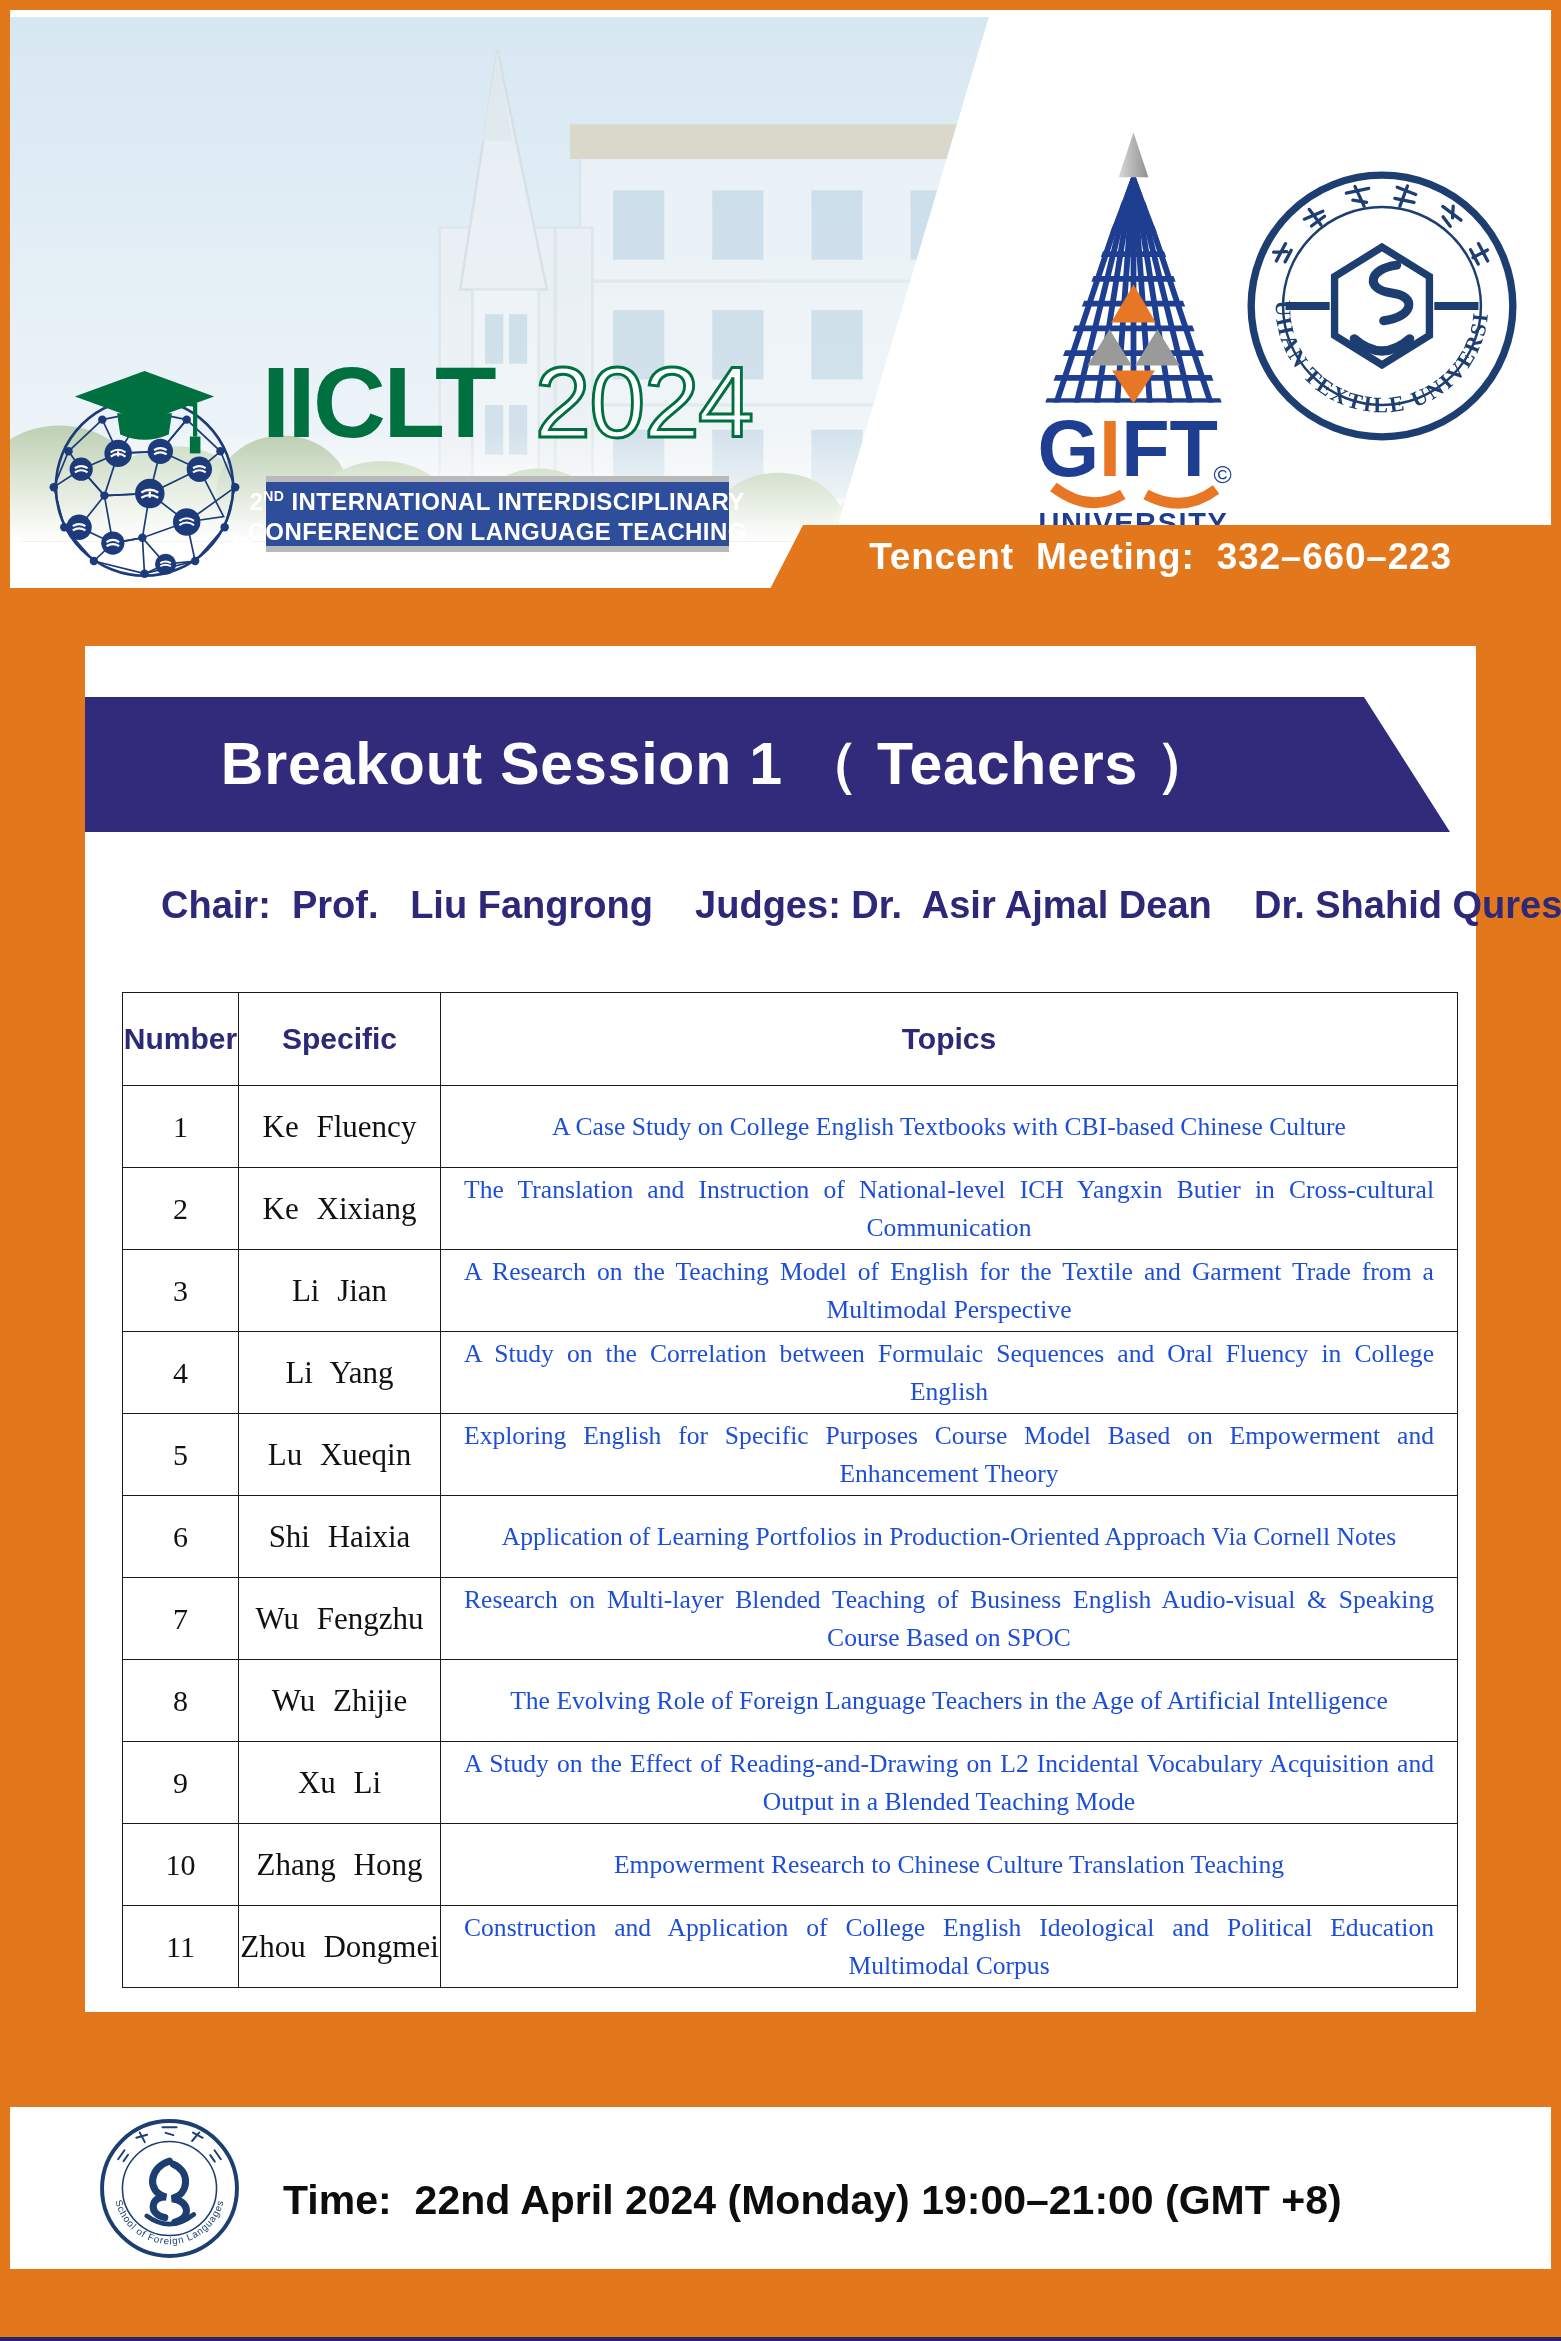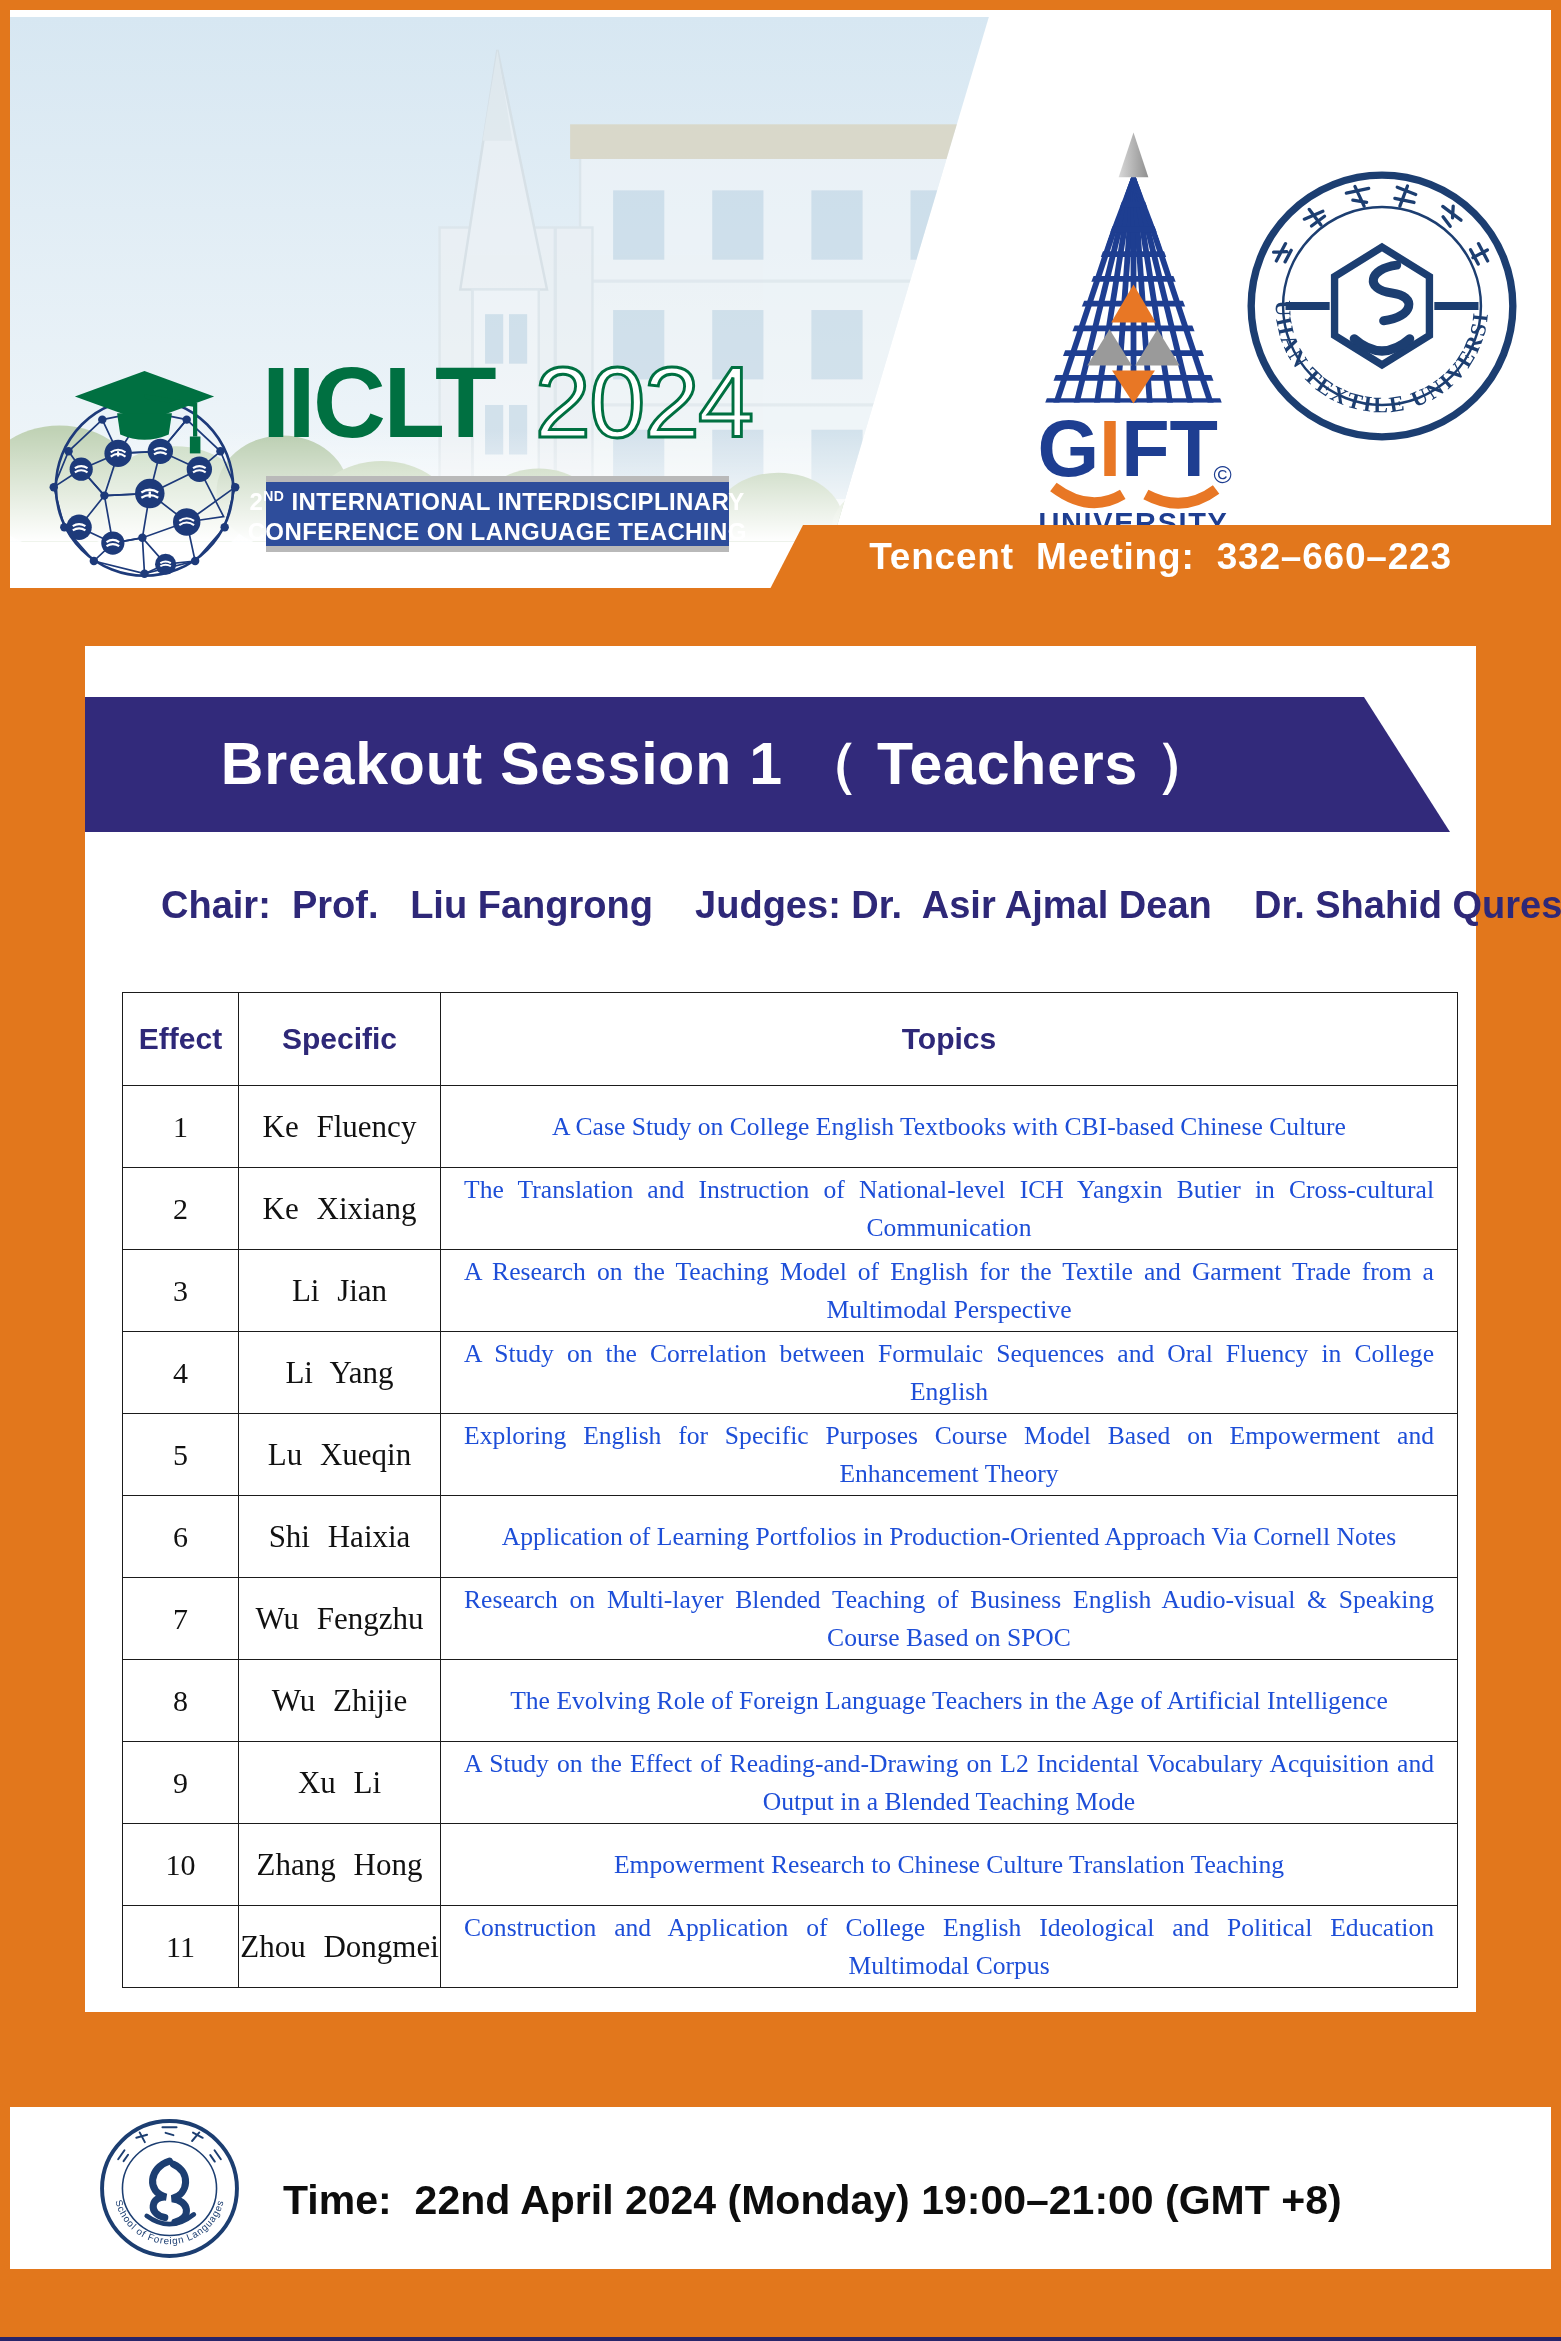--- a/index.html
+++ b/index.html
@@ -323,21 +323,21 @@
     <div class="chair-line">Chair:  Prof.   Liu Fangrong    Judges: Dr.  Asir Ajmal Dean    Dr. Shahid Qureshi</div>
 
     <table class="schedule">
       <colgroup>
           <col class="c-num">
           <col class="c-spk">
           <col class="c-top">
         </colgroup>
       <thead>
         <tr class="hdr">
-          <th class="h">Effect</th>
+          <th class="h">Number</th>
           <th class="h">Specific</th>
           <th class="h">Topics</th>
         </tr>
       </thead>
       <tbody>
           <tr>
           <td class="num">1</td>
           <td class="spk">Ke Fluency</td>
           <td class="top">
               <div>A Case Study on College English Textbooks with CBI-based Chinese Culture</div>

